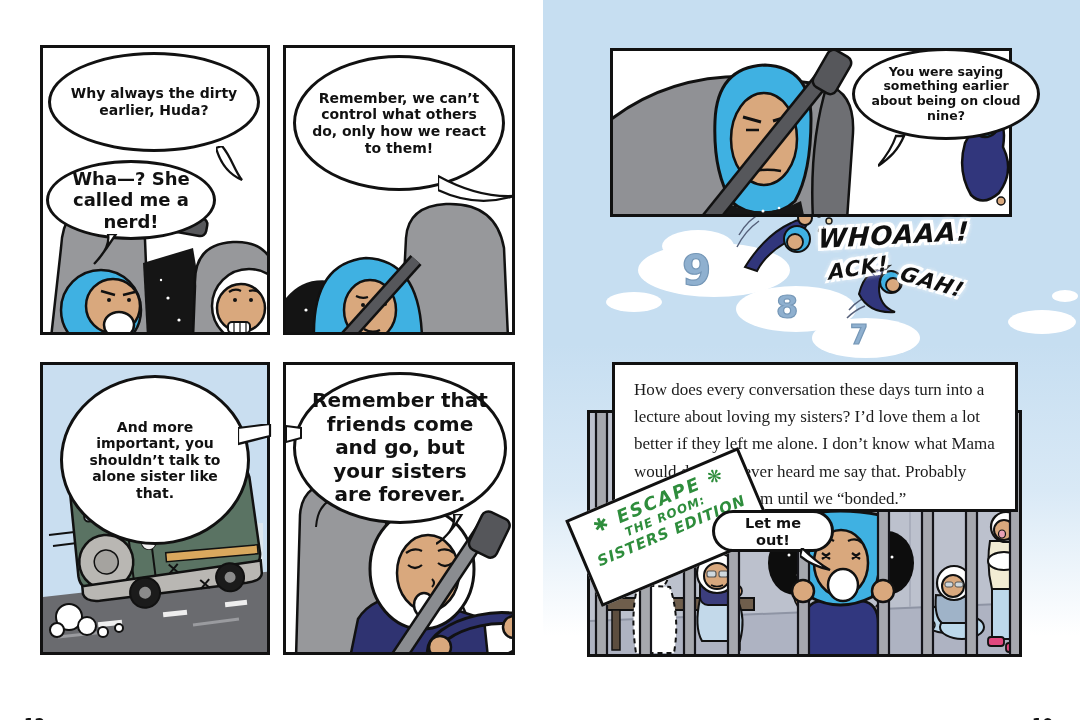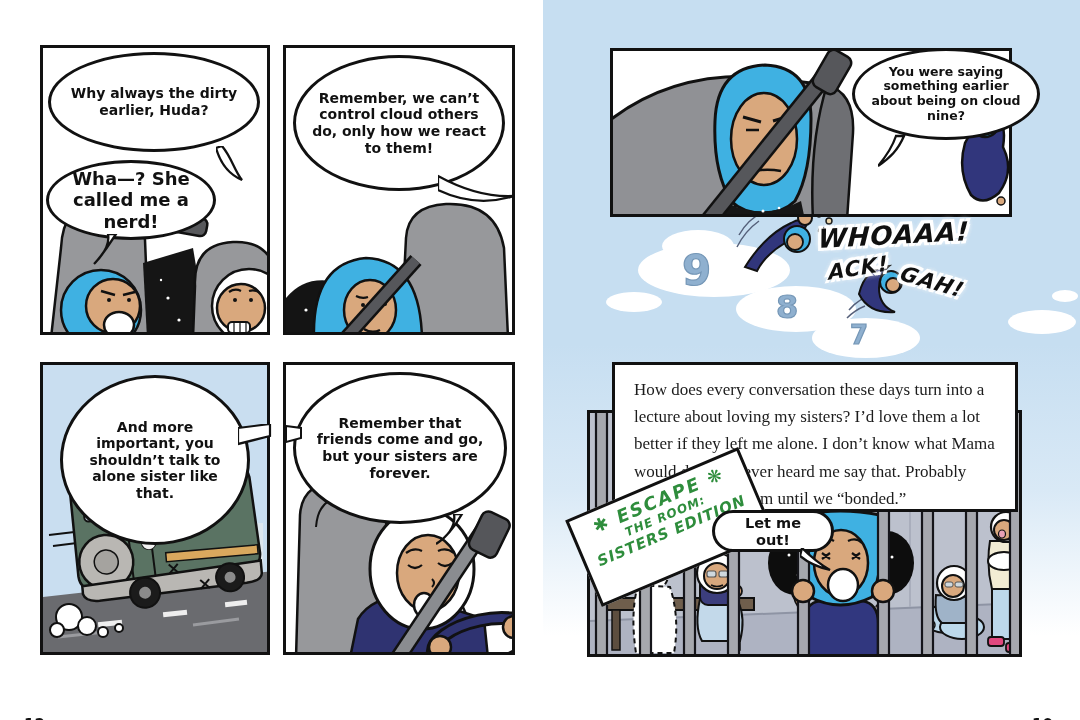--- a/index.html
+++ b/index.html
@@ -104,21 +104,21 @@
         <path d="M70,248 q6,3 12,1 M94,248 q6,1 11,-2" stroke="#111" stroke-width="2.2" fill="none"></path>
         <circle cx="77" cy="257" r="2" fill="#111"></circle>
           <circle cx="99" cy="256" r="2" fill="#111"></circle>
         <path d="M78,281 q8,5 16,1" stroke="#111" stroke-width="2.3" fill="none"></path>
       </g>
       <path d="M130,212 L60,290" stroke="#111" stroke-width="15"></path>
       <path d="M130,212 L60,290" stroke="#56575b" stroke-width="10"></path>
     </svg>
   </div>
   <div class="bubble" style="left:293px;top:55px;width:212px;height:136px;font-size:14px;">
-    <span>Remember, we can’t control cloud others do, only how we react to them!</span>
+    <span>Remember, we can’t control what others do, only how we react to them!</span>
   </div>
   <svg class="tail" style="left:438px;top:168px;" width="78" height="40">
     <path d="M0,8 Q40,30 76,28 Q38,40 0,22 Z" fill="#fff" stroke="#111" stroke-width="2.3"></path>
   </svg>
 
   <div class="panel" style="left:40px;top:362px;width:230px;height:293px;background:#c9def0;">
     <svg width="230" height="293" viewBox="0 0 230 293">
       <rect x="96" y="178" width="22" height="34" fill="#dde7ee"></rect>
       <rect x="122" y="168" width="42" height="46" fill="#d8e3ec"></rect>
       <rect x="168" y="158" width="52" height="56" fill="#dde7ee"></rect>
@@ -183,21 +183,21 @@
       <path d="M198,164 L112,293" stroke="#8a8c90" stroke-width="12"></path>
       <rect x="188" y="148" width="30" height="42" rx="7" transform="rotate(26 202 170)" fill="#55565a" stroke="#111" stroke-width="2.5"></rect>
       <g>
         <ellipse cx="198" cy="278" rx="52" ry="23" transform="rotate(-12 198 278)" fill="none" stroke="#111" stroke-width="14"></ellipse>
         <ellipse cx="198" cy="278" rx="52" ry="23" transform="rotate(-12 198 278)" fill="none" stroke="#2f3371" stroke-width="8"></ellipse>
         <circle cx="154" cy="282" r="11" fill="#d9a87d" stroke="#111" stroke-width="2.5"></circle>
         <circle cx="228" cy="262" r="11" fill="#d9a87d" stroke="#111" stroke-width="2.5"></circle>
       </g>
     </svg>
   </div>
-  <div class="bubble" style="left:293px;top:372px;width:214px;height:152px;font-size:14px;">
+  <div class="bubble" style="left:293px;top:372px;width:214px;height:152px;font-size:20px;">
     <span>Remember that friends come and go, but your sisters are forever.</span>
   </div>
   <svg class="tail" style="left:286px;top:424px;" width="16" height="22">
     <path d="M0,2 L15,4 L15,14 L0,18 Z" fill="#fff" stroke="#111" stroke-width="2"></path>
   </svg>
   <svg class="tail" style="left:436px;top:514px;" width="30" height="34">
     <path d="M26,0 C18,14 10,24 0,30 C12,22 20,12 18,0 Z" fill="#fff" stroke="#111" stroke-width="2.3"></path>
   </svg>
 
   <div class="pagenum" style="left:24px;top:672px;">12</div>

